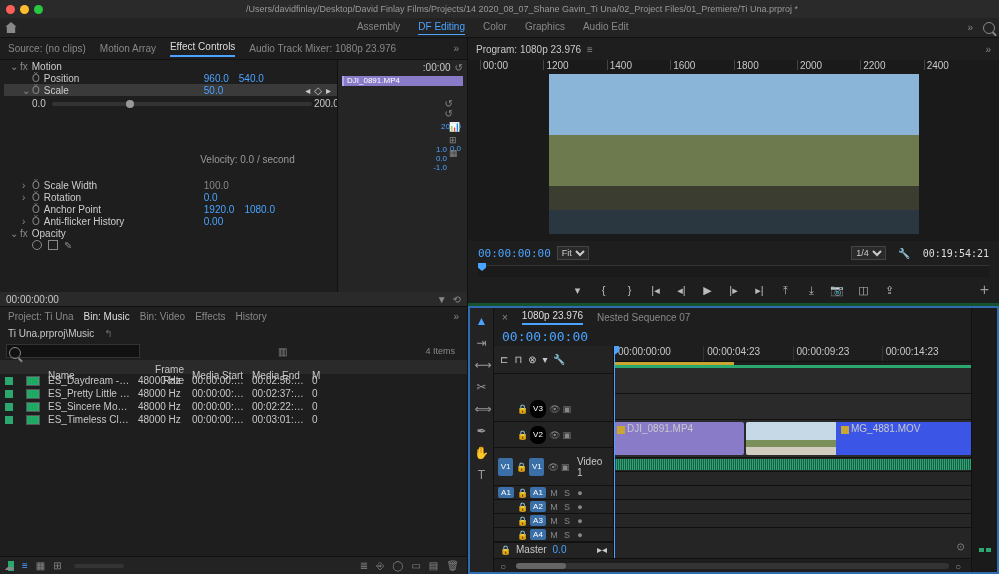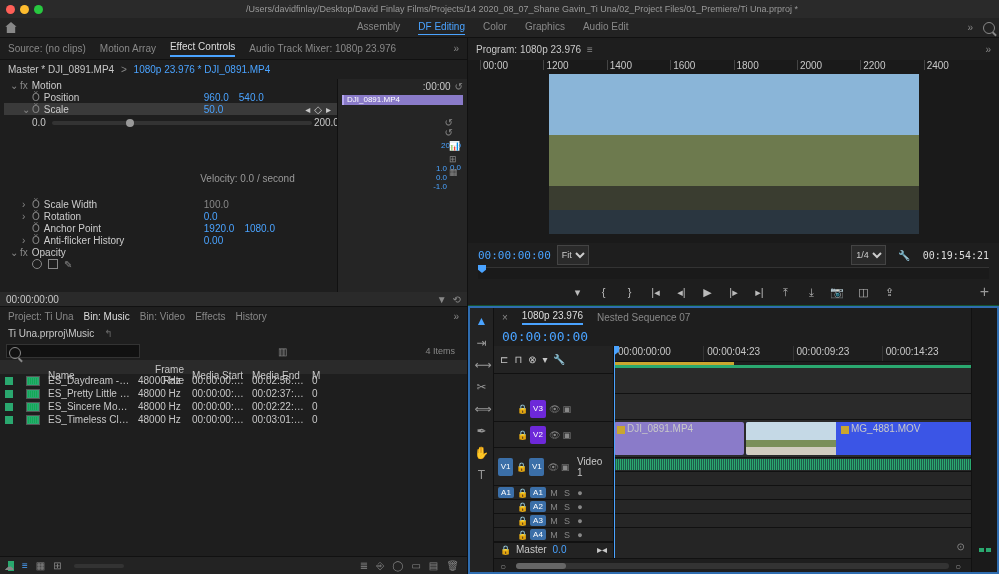--- a/index.html
+++ b/index.html
@@ -66,30 +66,30 @@
 .sq { width:8px; height:8px; background:#2aa86f; }
 .au-ic { width:14px; height:10px; background:#2aa86f; border:1px solid #555; margin-left:4px; position:relative; }
 .au-ic::after{content:"";position:absolute;inset:1px;background:repeating-linear-gradient(90deg,#1a5,#1a5 1px,transparent 1px,transparent 2px);}
 .pt-row div { padding:0 4px; white-space:nowrap; overflow:hidden; text-overflow:ellipsis; }
 .proj-foot { height:18px; background:#232323; display:flex; align-items:center; gap:8px; padding:0 8px; border-top:1px solid #111;}
 .foot-ic { width:12px; height:12px; background:#555; }
 .foot-ic.on { background:#2aa86f; width:6px; height:10px; }
 .proj-foot .spacer{flex:1}
 
 
-.prog-panel { height:268px; background:#1e1e1e; display:flex; flex-direction:column; border-bottom:1px solid #14532d; }
+.prog-panel { height:268px; background:#1e1e1e; display:flex; flex-direction:column; border-bottom:3px solid #14532d; }
 .prog-tabs { height:22px; display:flex; align-items:center; padding:0 8px; font-size:10px; color:#ccc; }
 .prog-tabs .menu{margin-left:6px;color:#888;}
 .viewer { flex:1; display:flex; justify-content:center; align-items:flex-start; background:#1a1a1a; padding-top:4px; position:relative; }
 .ruler-top { position:absolute; top:0; left:12px; right:12px; height:10px; display:flex; font-size:8px; color:#666; }
 .ruler-top span { flex:1; border-left:1px solid #444; padding-left:2px; }
 .frame { width:370px; height:160px; background:linear-gradient(#8ab5d8 0 38%,#6d7a4e 38% 70%,#3a3d30 70% 85%,#2a3640 85%); position:relative; margin-top:10px; }
 .prog-ctrl { height:24px; display:flex; align-items:center; padding:0 10px; gap:6px; font-size:9px; }
 .tc { color:#4aa3ff; font-size:11px; font-family:monospace; }
-.fit-sel { background:#2a2a2a; border:1px solid #444; color:#ccc; height:20px; font-size:9px; }
+.fit-sel { background:#2a2a2a; border:1px solid #444; color:#ccc; height:14px; font-size:9px; }
 .zoom-sel { margin-left:auto; }
 .dur { font-family:monospace; color:#ddd; }
 .prog-scrub { height:12px; background:#1a1a1a; margin:0 10px; position:relative; border-top:1px solid #333;}
 .prog-scrub .ph { position:absolute; left:0; top:-3px; width:8px; height:8px; background:#4aa3ff; clip-path:polygon(0 0,100% 0,100% 60%,50% 100%,0 60%); }
 .transport { height:26px; display:flex; justify-content:center; align-items:center; gap:12px; position:relative; }
 .transport .tb { width:14px; height:14px; color:#bbb; display:flex; align-items:center; justify-content:center; font-size:11px; cursor:pointer;}
 .transport .add { position:absolute; right:10px; font-size:16px; color:#999; }
 
 
 .tl-panel { flex:1; display:flex; background:#1e1e1e; border:2px solid #2f6db0; }
@@ -102,21 +102,21 @@
 .tl-tabs span{color:#888;}
 .tl-tc-row { height:20px; display:flex; align-items:center; padding:0 8px; }
 .tl-tc-row .tc { font-size:13px; }
 .tl-ruler-area { display:flex; flex:1; }
 .track-head { width:120px; background:#232323; border-right:1px solid #111; display:flex; flex-direction:column; }
 .th-tools { height:28px; display:flex; align-items:center; gap:6px; padding:0 6px; border-bottom:1px solid #111; font-size:11px; color:#888;}
 .vtrack-h { height:26px; display:flex; align-items:center; gap:3px; padding:0 4px; font-size:8px; border-bottom:1px solid #111; }
 .vtrack-h.v1 { height:38px; }
 .src-patch { width:16px; height:18px; background:#3b6fa8; color:#fff; display:flex; align-items:center; justify-content:center; font-size:8px; border-radius:2px;}
 .tgt-patch { width:16px; height:18px; background:#3b6fa8; color:#fff; display:flex; align-items:center;justify-content:center; font-size:8px; border-radius:2px;}
-.vtrack-h.off .src-patch,.vtrack-h.off .tgt-patch{background:#6d28d9;}
+.vtrack-h.off .src-patch,.vtrack-h.off .tgt-patch{background:#000000;border-radius:7px;}
 .tk-ic { width:10px; height:10px; color:#888; font-size:9px; text-align:center; }
 .atrack-h { height:14px; display:flex; align-items:center; gap:3px; padding:0 4px; font-size:8px; border-bottom:1px solid #111; }
 .atrack-h .src-patch,.atrack-h .tgt-patch{height:11px;width:16px;font-size:8px;}
 .master-h { height:14px; display:flex; align-items:center; padding:0 6px; gap:6px; font-size:8px; border-top:1px solid #111;}
 .master-h .val{color:#4aa3ff;}
 .tracks { flex:1; position:relative; background:#252525; overflow:hidden; }
 .tl-ruler { height:16px; position:relative; background:#1e1e1e; border-bottom:1px solid #111; display:flex; font-size:8px; color:#888;}
 .tl-ruler span { flex:1; border-left:1px solid #333; padding-left:3px; }
 .work-area { height:6px; background:#1e1e1e; position:relative; border-bottom:1px solid #111;}
 .wa-yellow { position:absolute; left:0; width:120px; height:3px; top:0; background:#c9a62f; }
@@ -171,25 +171,20 @@
   <div class="col-left">
 
     <div class="src-panel">
       <div class="panel-tabs">
         <span>Source: (no clips)</span>
         <span>Motion Array</span>
         <span class="atab">Effect Controls</span>
         <span>Audio Track Mixer: 1080p 23.976</span>
         <span style="margin-left:auto;color:#888;">»</span>
       </div>
-      <div class="src-head">
-        <span>Master * DJI_0891.MP4</span>
-        <span style="color:#888;">&nbsp;&gt;&nbsp;</span>
-        <span class="link">1080p 23.976 * DJI_0891.MP4</span>
-      </div>
       <div class="effects-body">
         <div class="eff-row">
             <span class="disclosure">⌄</span>
             <span style="margin-right:4px;color:#888">fx</span>
             <span class="lbl">Motion</span>
           </div>
         <div class="eff-row" style="padding-left:28px;">
             <span style="color:#888;margin-right:4px">Ŏ</span>
             <span class="lbl">Position</span>
             <span class="val">960.0</span>

